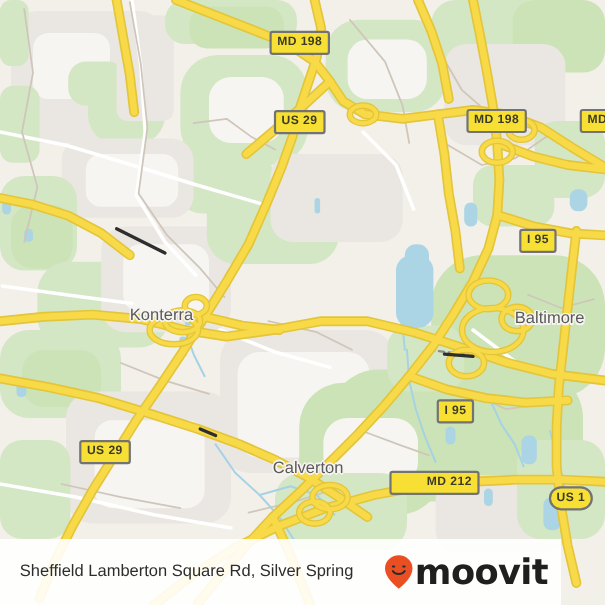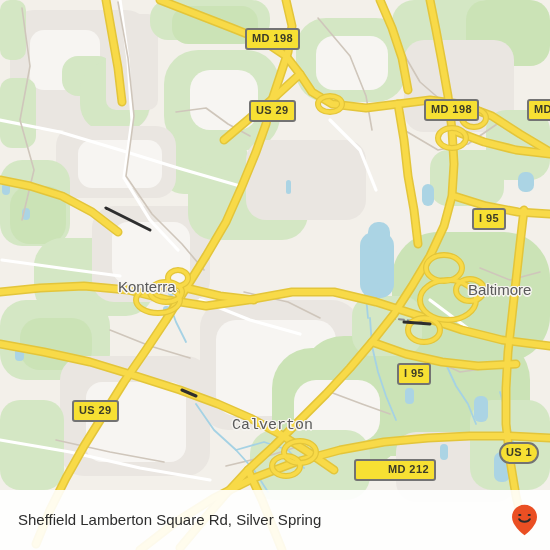--- a/index.html
+++ b/index.html
@@ -126,21 +126,21 @@
     font-size: 12.5px;
     white-space: nowrap;
     z-index: 6;
   }
 
   
   #footer {
     position: absolute;
     left: 0;
     top: 490px;
-    width: 550px;
+    width: 510px;
     height: 60px;
     background: rgba(255,255,255,0.90);
     display: flex;
     align-items: center;
     z-index: 7;
   }
   #footer-text {
     flex: 1;
     padding-left: 18px;
     padding-right: 6px;
@@ -362,45 +362,46 @@
 
         <g stroke="#2e2e2e" stroke-width="3">
           <path d="M106 208 L150 230"></path>
           <path d="M182 390 L196 396"></path>
           <path d="M404 322 L430 324"></path>
         </g>
       </g>
     </svg>
 
     <div class="place-label" style="left:118px;top:278px;">Konterra</div>
-    <div class="place-label" style="left:232px;top:417px;font-family:Liberation Mono, monospace;">Calverton</div>
+    <div class="place-label" style="left:248px;top:417px;">Calverton</div>
     <div class="place-label" style="left:468px;top:281px;">Baltimore</div>
 
     <div class="shield" style="left:245px;top:28px;">MD 198</div>
     <div class="shield" style="left:249px;top:100px;">US 29</div>
     <div class="shield" style="left:424px;top:99px;">MD 198</div>
     <div class="shield" style="left:527px;top:99px;">MD</div>
     <div class="shield" style="left:472px;top:208px;">I 95</div>
     <div class="shield" style="left:397px;top:363px;">I 95</div>
     <div class="shield" style="left:72px;top:400px;">US 29</div>
-    <div class="shield" style="left:354px;top:459px;padding-left:32px;">MD 212</div>
+    <div class="shield" style="left:354px;top:428px;padding-left:32px;">MD 212</div>
     <div class="shield" style="left:499px;top:442px;border-radius:11px;">US 1</div>
   </div>
 
 
 
   <div id="footer">
     <div id="footer-text">
       <span class="line">Sheffield Lamberton Square Rd, Silver Spring</span>
     </div>
     <div id="brand">
       <div id="brand-pin">
         <svg width="27" height="32" viewBox="0 0 27 32" xmlns="http://www.w3.org/2000/svg">
           <path d="M13.5 0.8 C6.6 0.8 1.0 6.2 1.0 12.9 C1.0 21.0 10.0 28.4 13.5 31.2 C17.0 28.4 26.0 21.0 26.0 12.9 C26.0 6.2 20.4 0.8 13.5 0.8 Z" fill="#ea4f23"></path>
           <rect x="7.2" y="10.0" width="3.2" height="2.0" rx="1" fill="#2b2b2b"></rect>
           <rect x="16.6" y="10.0" width="3.2" height="2.0" rx="1" fill="#2b2b2b"></rect>
           <path d="M8.2 15.2 C10.0 18.6 17.0 18.6 18.8 15.2" fill="none" stroke="#2b2b2b" stroke-width="1.9" stroke-linecap="round"></path>
         </svg>
       </div>
+      <div id="brand-word">moovit</div>
     </div>
   </div>
 
 </div>
 
 </body></html>

